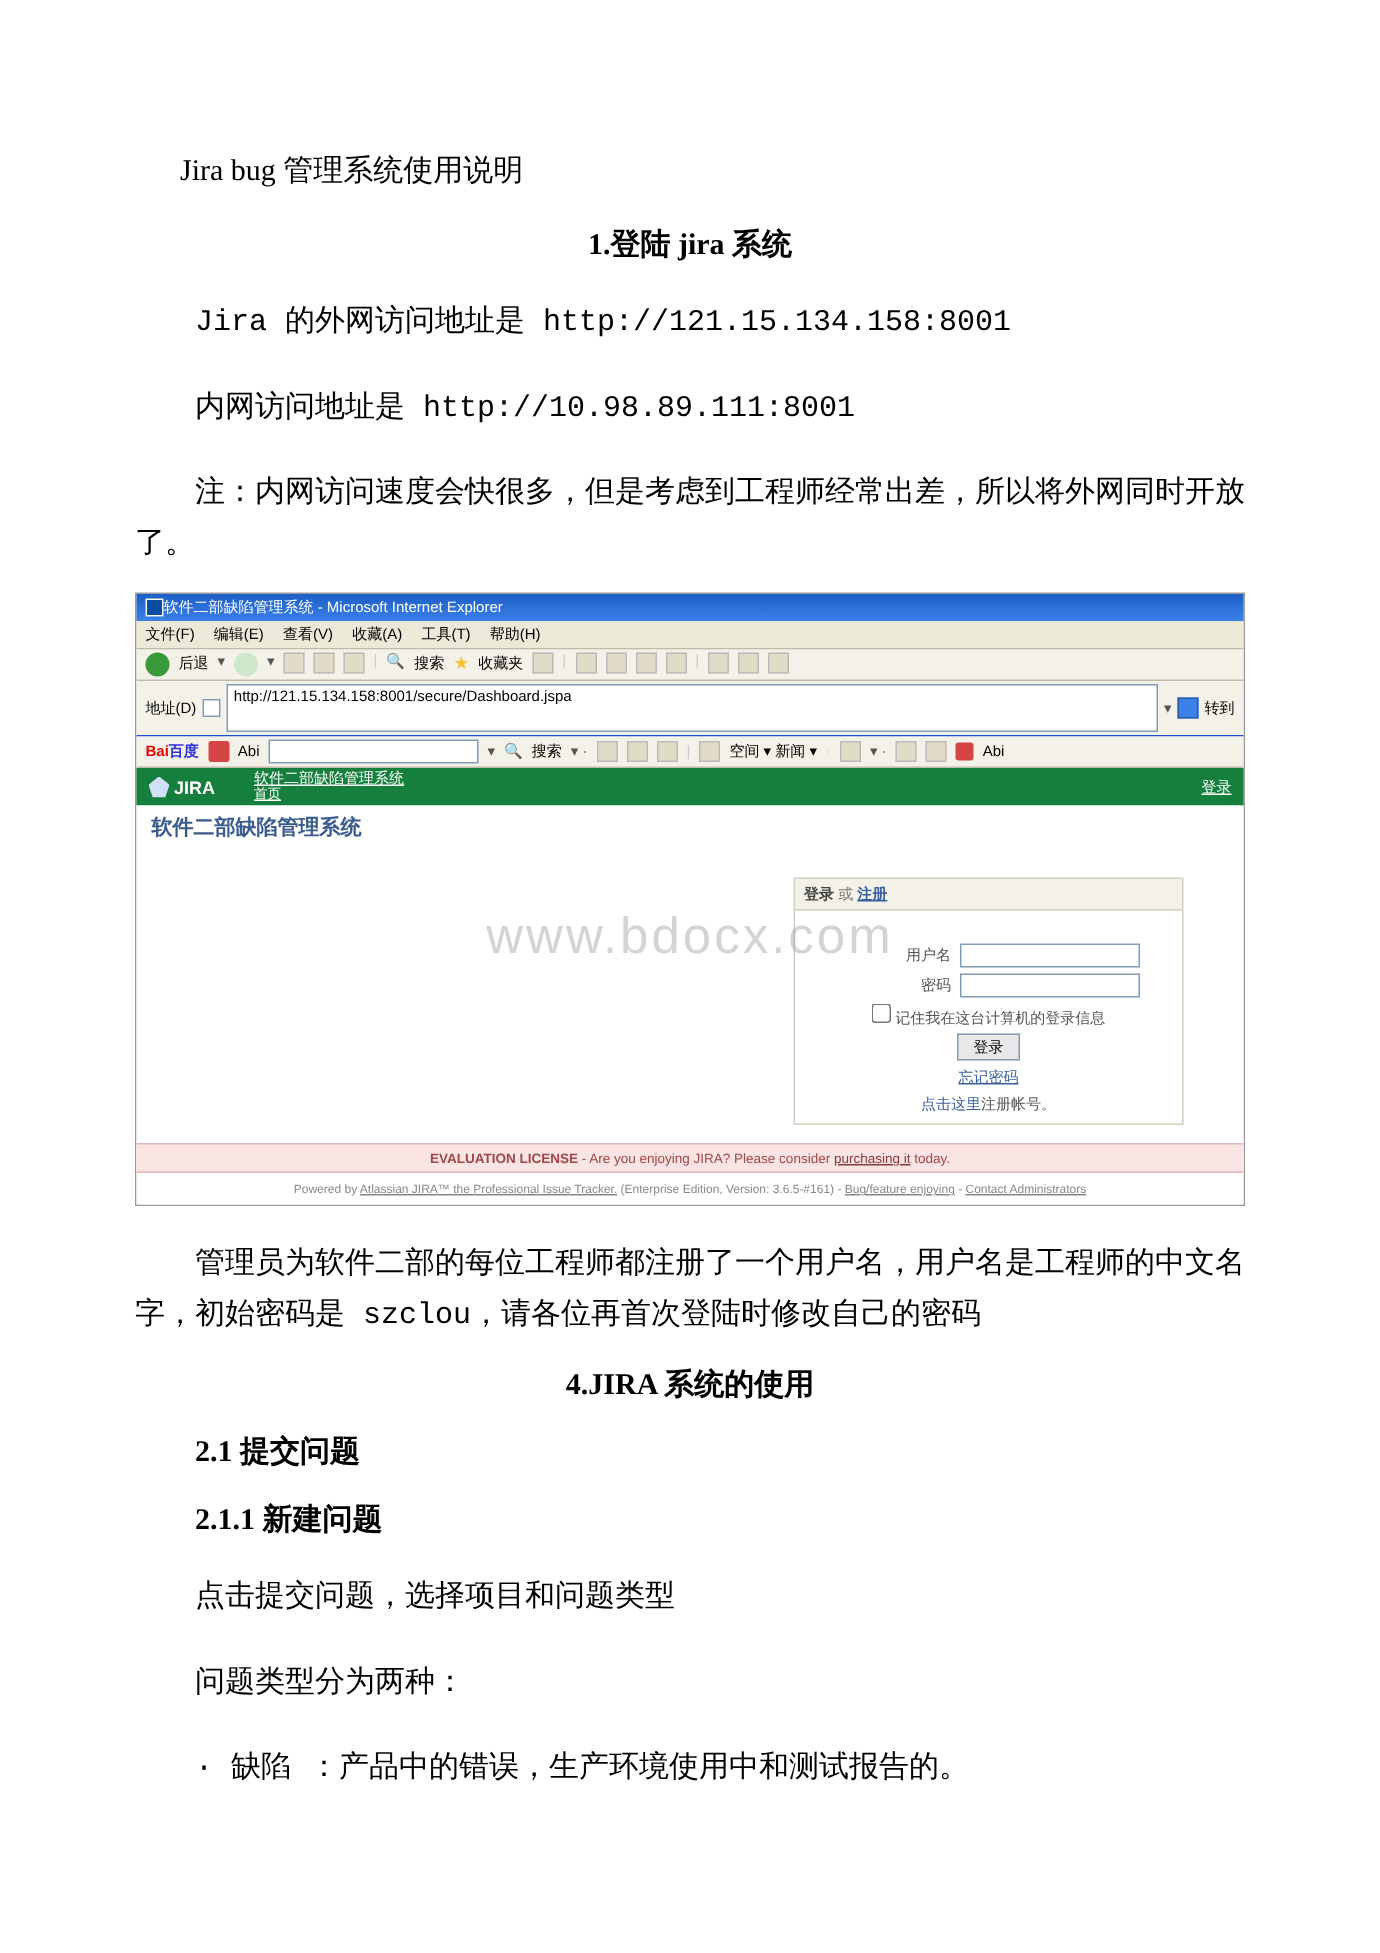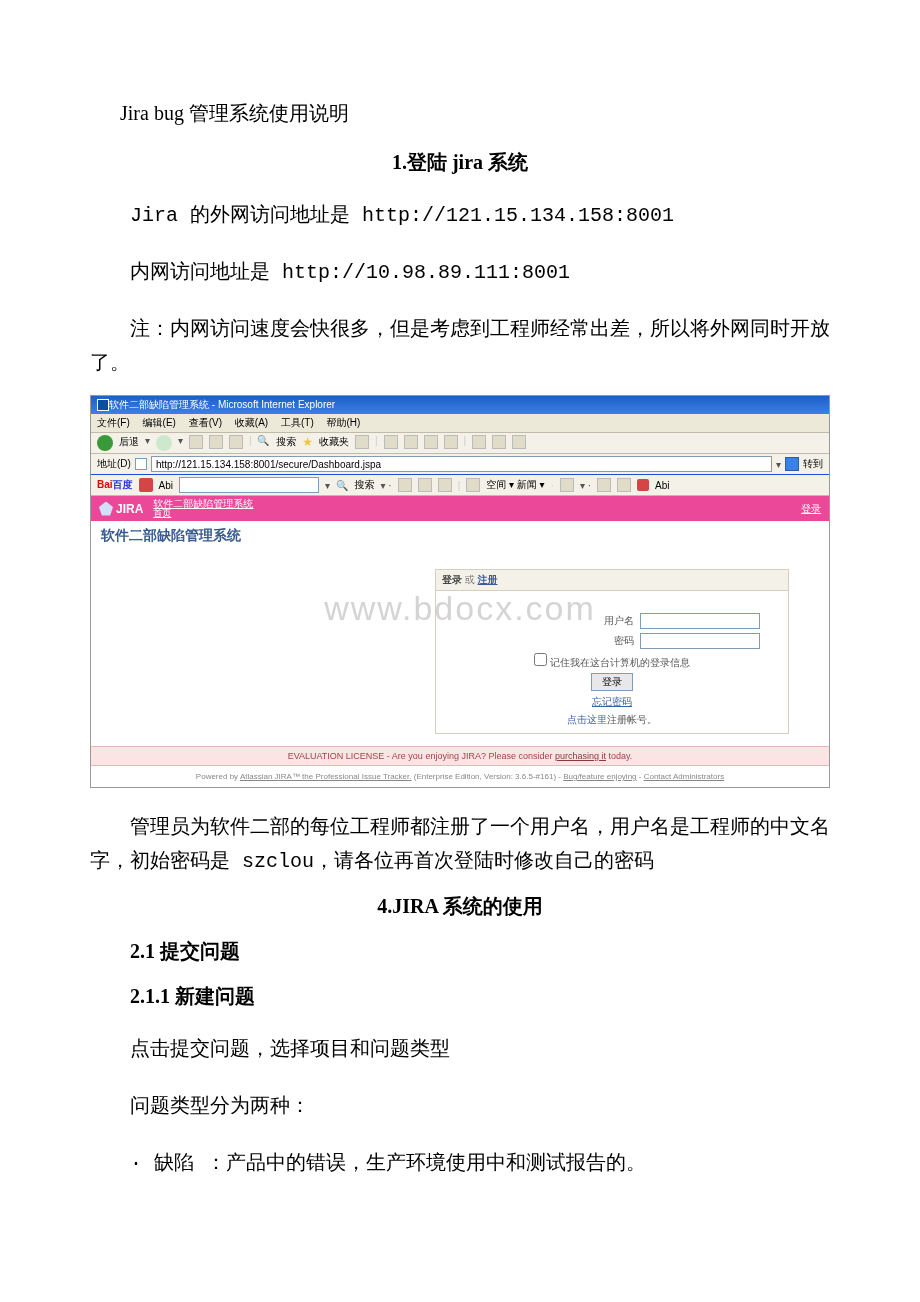--- a/index.html
+++ b/index.html
@@ -18,50 +18,50 @@
   .ie-menubar { background: #ece9d8; border-bottom: 1px solid #c0bba8; padding: 2px 6px; color: #000; }
   .ie-menubar span { margin-right: 10px; text-decoration: underline; text-decoration-color: transparent; }
   .ie-toolbar { background: #f4f2e8; border-bottom: 1px solid #c0bba8; padding: 2px 6px; display: flex; align-items: flex-start; gap: 6px; }
   .tb-btn { width: 16px; height: 16px; border-radius: 50%; display: inline-block; }
   .tb-back { background: #3a9a3a; }
   .tb-fwd { background: #cde8cd; }
   .tb-ico { width: 14px; height: 14px; display: inline-block; background: #e0dcc8; border: 1px solid #bbb; }
   .tb-star { color: #f4c430; font-size: 12px; }
   .tb-text { font-size: 10px; }
   .ie-addressbar { background: #f4f2e8; border-bottom: 1px solid #1d4ed8; padding: 2px 6px; display: flex; align-items: center; gap: 4px; }
-  .ie-addressbar .addr-input { flex: 1; background: #fff; border: 1px solid #7f9db9; height: 16px; padding: 0 4px; line-height: 16px; font-size: 10px; }
+  .ie-addressbar .addr-input { flex: 1; background: #fff; border: 1px solid #7f9db9; height: 32px; padding: 0 4px; line-height: 16px; font-size: 10px; }
   .ie-addressbar .go-sq { width: 14px; height: 14px; background: #3a80e8; border: 1px solid #2a5fa8; }
   .baidu-bar { background: #f4f2e8; border-bottom: 1px solid #c0bba8; padding: 2px 6px; display: flex; align-items: center; gap: 6px; }
   .baidu-logo { font-weight: bold; }
   .baidu-logo .bai { color: #e10602; }
   .baidu-logo .du { color: #2932e1; }
   .baidu-input { background: #fff; border: 1px solid #7f9db9; height: 16px; width: 140px; }
-  .jira-bar { background: #ec4899; color: #fff; padding: 3px 8px; display: flex; align-items: center; }
+  .jira-bar { background: #15803d; color: #fff; padding: 3px 8px; display: flex; align-items: center; gap: 16px; }
   .jira-logo { display: flex; align-items: center; gap: 3px; font-weight: bold; font-size: 12px; }
   .jira-logo-icon { width: 14px; height: 14px; background: #d0e0f8; clip-path: polygon(50% 0, 100% 40%, 80% 100%, 20% 100%, 0 40%); }
   .jira-breadcrumb { font-size: 10px; text-decoration: underline; margin-left: 14px; }
   .jira-login-link { margin-left: auto; text-decoration: underline; font-size: 10px; }
   .jira-page { background: #fff; position: relative; }
   .jira-title { color: #395b8f; font-size: 14px; font-weight: bold; padding: 6px 10px; }
   .watermark { font-family: Arial, sans-serif; position: absolute; left: 0; right: 0; top: 46px; text-align: center; font-size: 34px; color: rgba(160,160,160,0.45); letter-spacing: 2px; pointer-events: none; margin-top: 22px; }
-  .login-panel { width: 354px; margin: 18px 40px 8px auto; border: 1px solid #d4cfbf; font-size: 10px; }
+  .login-panel { width: 260px; margin: 18px 40px 8px auto; border: 1px solid #d4cfbf; font-size: 10px; }
   .login-header { background: #f4f2e8; border-bottom: 1px solid #d4cfbf; padding: 3px 6px; font-weight: bold; color: #454545; }
   .login-header .or { font-weight: normal; color: #777; }
   .login-header .reg { color: #3a5fa0; text-decoration: underline; }
   .login-body { padding: 6px; text-align: center; margin-top: 16px; }
   .login-row { display: flex; align-items: center; justify-content: flex-end; gap: 6px; margin-bottom: 4px; padding-right: 22px;}
   .login-row label { color: #555; }
   .login-row input[type="text"], .login-row input[type="password"] { width: 120px; height: 16px; border: 1px solid #7f9db9; }
   .login-check { text-align: center; margin: 3px 0; color: #555; }
   .login-btn { display: inline-block; border: 1px solid #7f9db9; background: #e8e8e8; padding: 1px 10px; font-size: 10px; }
   .login-link { color: #3a5fa0; text-decoration: underline; display: block; margin: 4px auto; font-family: Liberation Serif, serif; }
   .login-reg-line { color: #555; margin-top: 4px;}
   .login-reg-line a { color: #3a5fa0; }
   .pink-bar { background: #fbe4e4; color: #a04646; text-align: center; font-size: 9px; padding: 4px; border-top: 1px solid #e4b8b8; border-bottom: 1px solid #e4b8b8; margin-top: 12px;}
-  .pink-bar .b { font-weight: normal; }
+  .pink-bar .b { font-weight: bold; }
   .pink-bar a { color: #8a3a3a; text-decoration: underline; }
   .footer-line { text-align: center; font-size: 8px; color: #888; padding: 6px; }
   .footer-line a { color: #888; text-decoration: underline; }
 </style>
 </head>
 <body>
 
 <div class="page">
 
   <p class="sub-title">Jira bug 管理系统使用说明</p>

